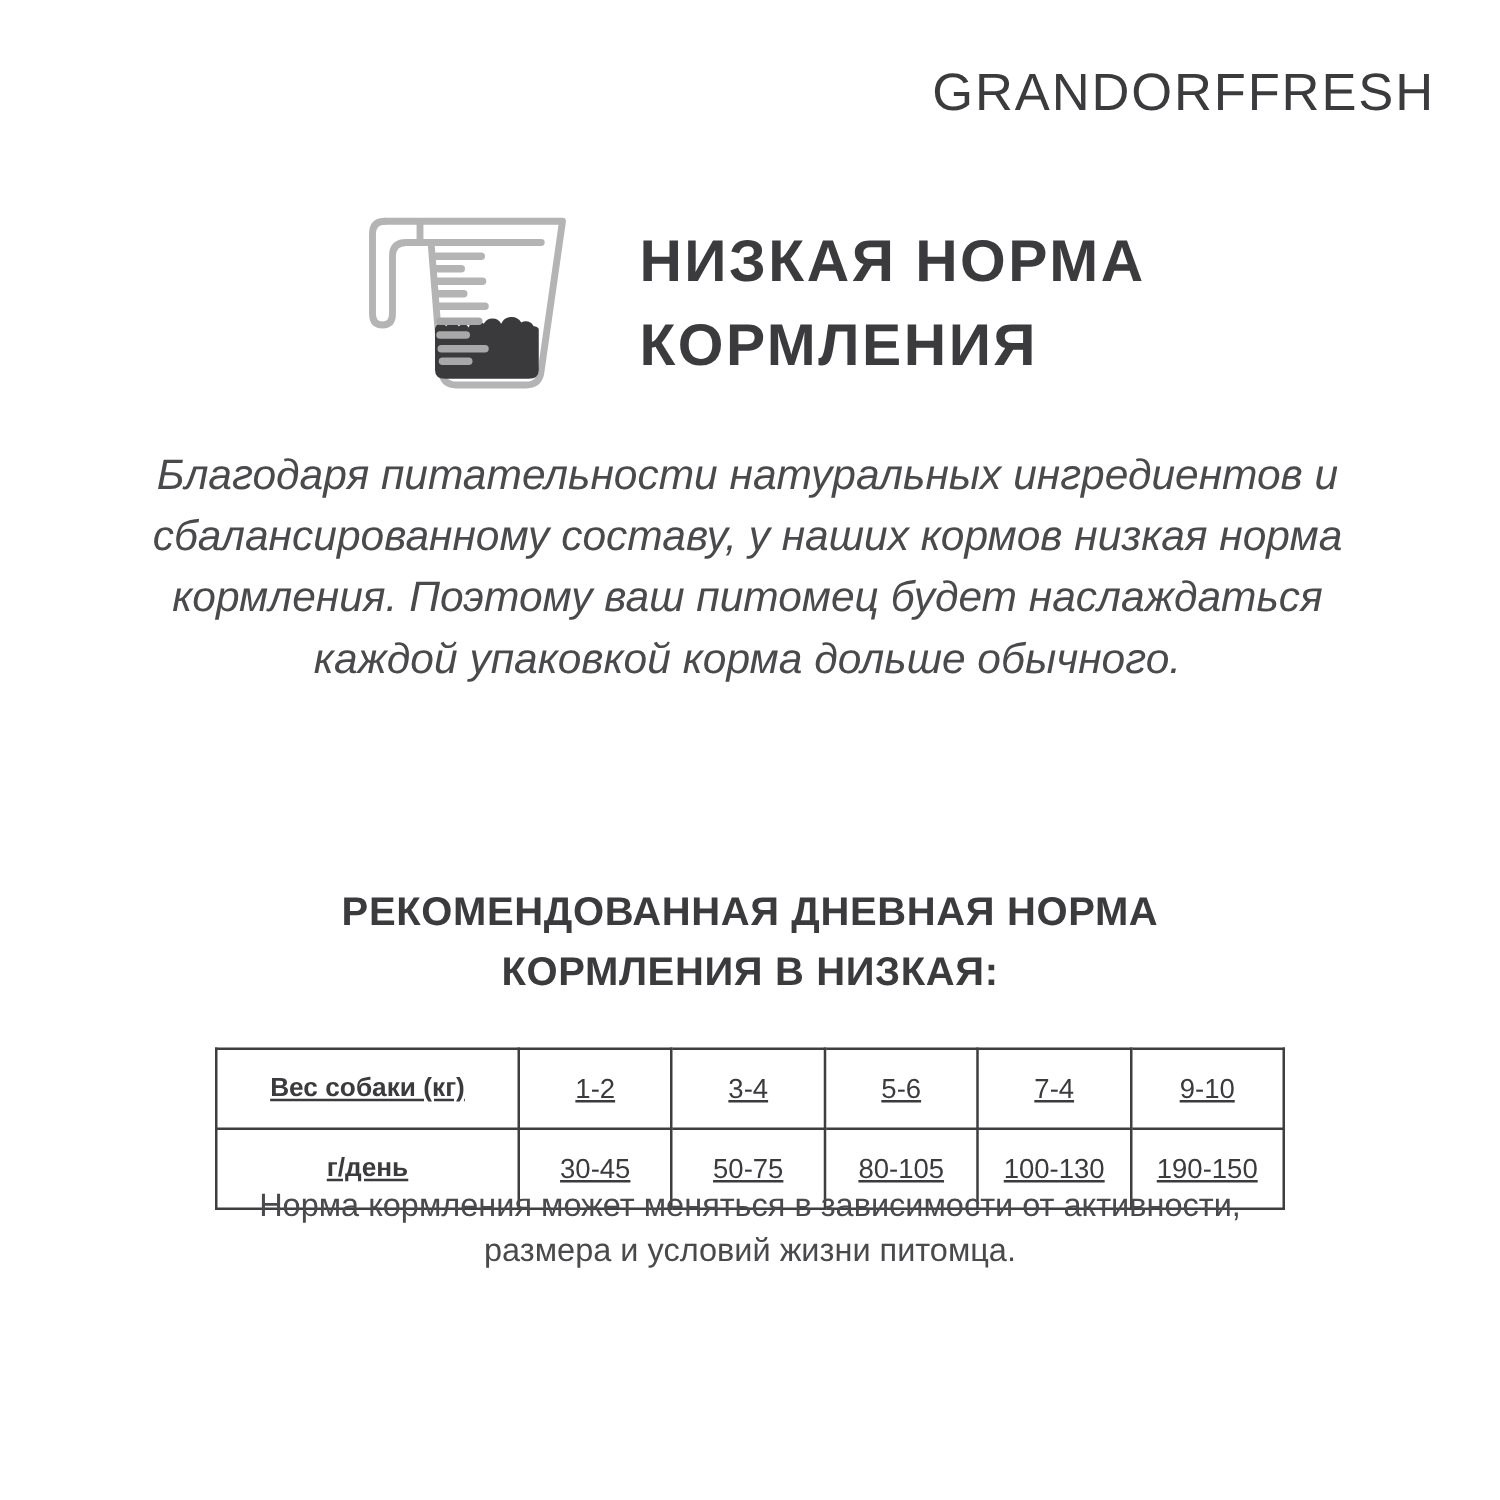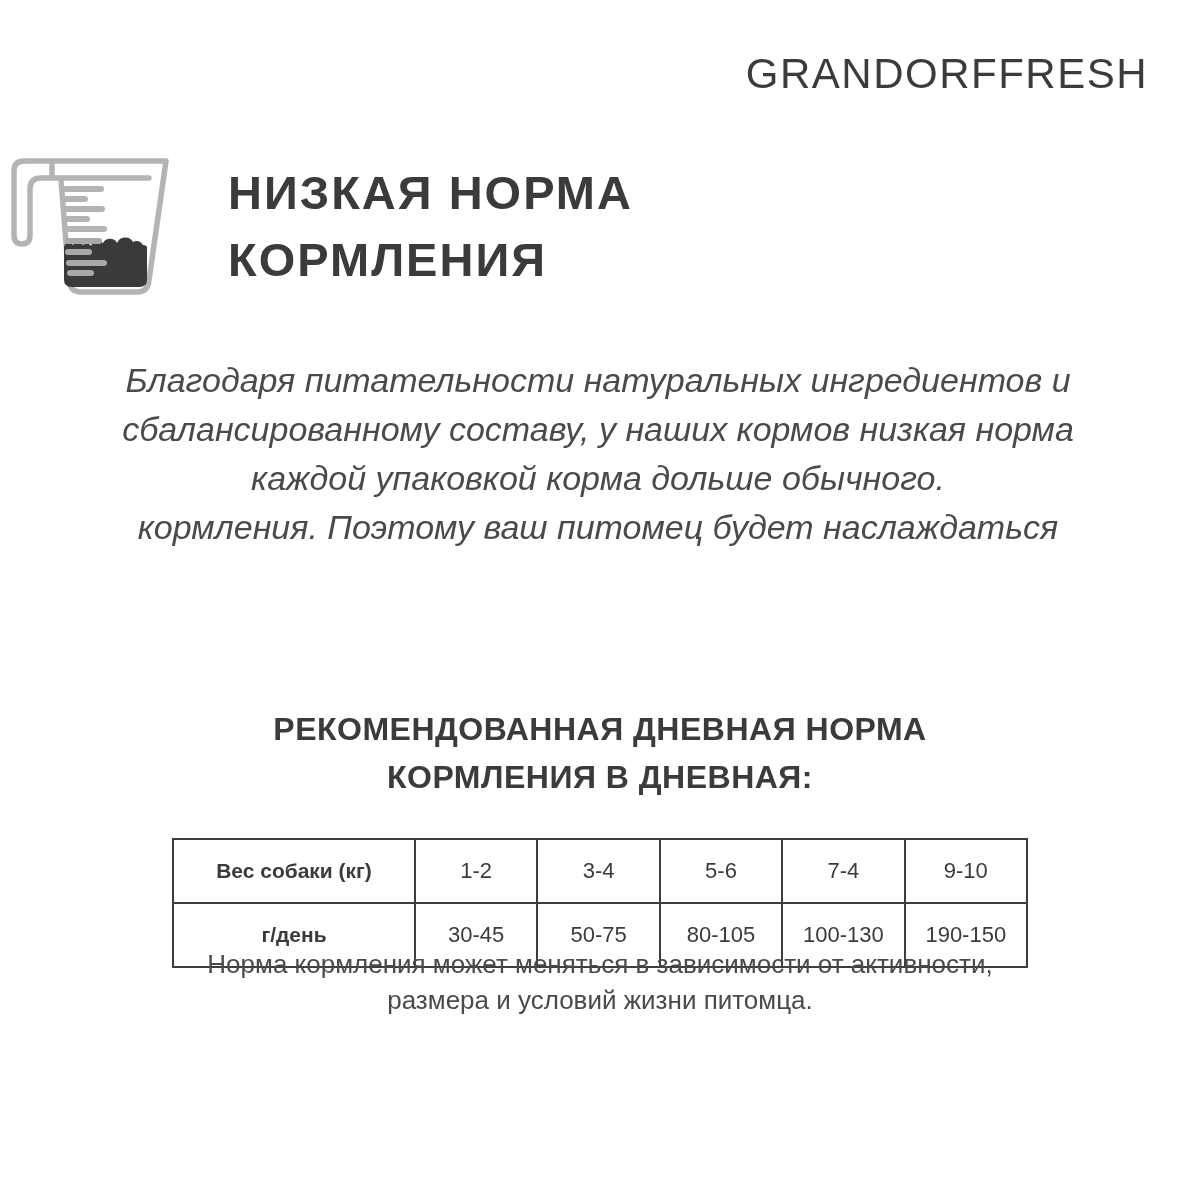--- a/index.html
+++ b/index.html
@@ -18,22 +18,22 @@
 
   .logo{
     position:absolute; top:50px; right:52px;
     font-size:42px; letter-spacing:1.5px; color:var(--dark);
     white-space:nowrap;
   }
   .logo .bold{ font-weight:400;margin-left:44px; }
   .logo .light{ font-weight:400; }
 
   .feature{
-    position:absolute; top:144px; left:0; right:0;
-    display:flex; align-items:center; gap:46px;
+    position:absolute; top:160px; left:0; right:0;
+    display:flex; justify-content:center; align-items:center; gap:46px;
   }
   .cup-icon{ width:182px; height:166px; flex:0 0 auto; }
   .feature-title{
     font-size:47px; font-weight:700; line-height:1.42;
     letter-spacing:2px; color:var(--dark); white-space:nowrap;
   }
 
   .desc{
     position:absolute; top:356px; left:36px; right:40px;
     text-align:center; font-size:34px; line-height:49px; color:var(--body);font-style:italic;
@@ -42,21 +42,21 @@
   .section-heading{
     position:absolute; top:705px; left:0; right:0;
     text-align:center; font-size:32px; font-weight:700; line-height:48px;
     letter-spacing:0.5px; color:var(--dark);
   }
 
   .table-wrap{ position:absolute; top:838px; left:172px; width:856px; }
   table{ border-collapse:collapse; width:100%; table-layout:fixed; }
   td{
     border:2px solid var(--border); height:36px; text-align:center;
-    vertical-align:middle; font-size:22px; color:var(--dark); padding:18px;
+    vertical-align:middle; font-size:22px; color:var(--dark); padding:18px;text-decoration:underline;
   }
   td.rowhead{ font-weight:700; font-size:21px; }
   col.c-head{ width:242px; }
 
   .footnote{
     position:absolute; top:946px; left:0; right:0;
     text-align:center; font-size:26px; line-height:36px; color:var(--body);
   }
 </style>
 </head>
@@ -104,27 +104,27 @@
   </svg>
   <div class="feature-title">
     <div>НИЗКАЯ НОРМА</div>
     <div>КОРМЛЕНИЯ</div>
   </div>
 </div>
 
 <div class="desc">
   <div>Благодаря питательности натуральных ингредиентов и</div>
   <div>сбалансированному составу, у наших кормов низкая норма</div>
+  <div>кормления. Поэтому ваш питомец будет наслаждаться</div>
   <div>каждой упаковкой корма дольше обычного.</div>
-  <div>кормления. Поэтому ваш питомец будет наслаждаться</div>
 </div>
 
 <div class="section-heading">
   <div>РЕКОМЕНДОВАННАЯ ДНЕВНАЯ НОРМА</div>
-  <div>КОРМЛЕНИЯ В ДНЕВНАЯ:</div>
+  <div>КОРМЛЕНИЯ В НИЗКАЯ:</div>
 </div>
 
 <div class="table-wrap">
   <table>
     <colgroup>
       <col class="c-head">
         <col>
         <col>
         <col>
         <col>

